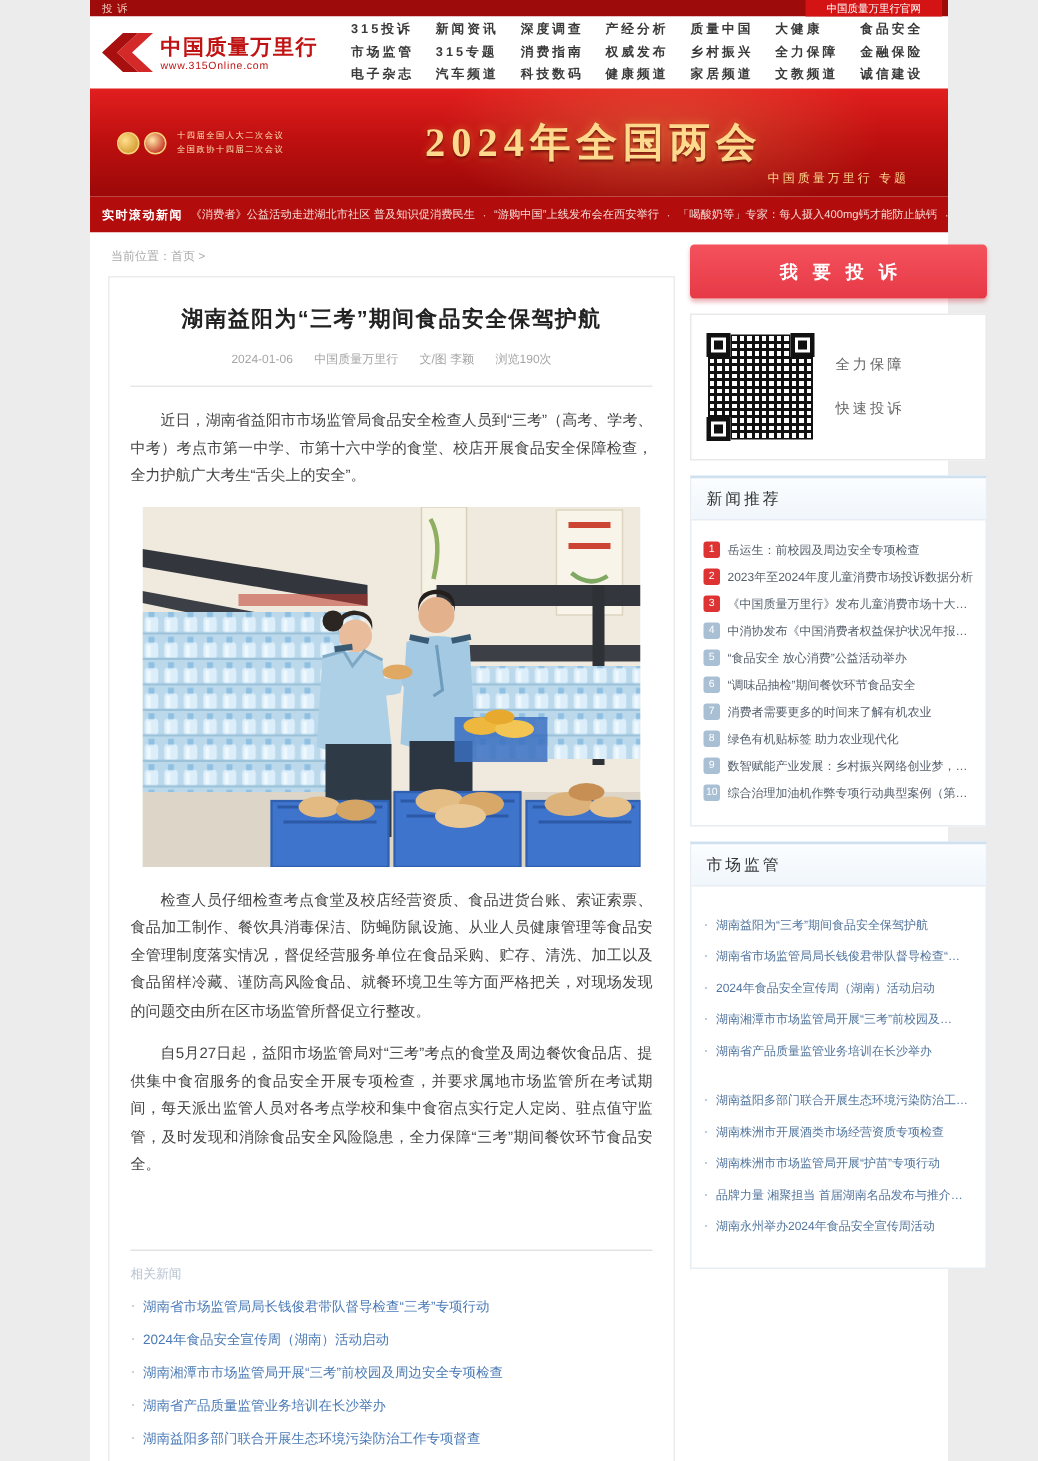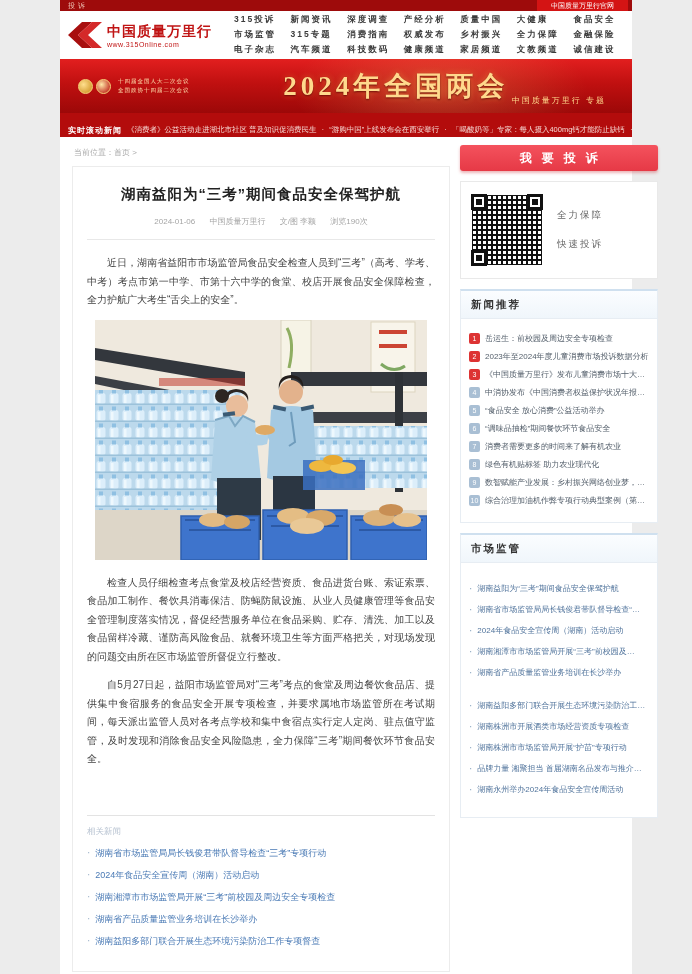--- a/index.html
+++ b/index.html
@@ -17,35 +17,35 @@
 
   
   .header { height:48px; background:#fff; display:flex; align-items:center; padding:2px 10px 2px 8px; }
   .logo { display:flex; align-items:center; gap:5px; width:152px; }
   .logo-text .cn { color:#c01414; font-size:14px; font-weight:bold; letter-spacing:1px; font-family:"Liberation Serif","DejaVu Serif",serif; }
   .logo-text .en { color:#c01414; font-size:7px; letter-spacing:.5px; }
   .nav { flex:1; display:grid; grid-template-columns:repeat(7,1fr); row-gap:3px; column-gap:8px; padding-left:14px; }
   .nav a { font-size:8.5px; font-weight:bold; color:#3a3a3a; text-decoration:none; letter-spacing:2px; white-space:nowrap; text-align:left; }
 
   
-  .banner { height:54px; position:relative; background:linear-gradient(180deg,#e21f1f 0%,#c01010 45%,#9c0808 100%); overflow:hidden; }
+  .banner { height:72px; position:relative; background:linear-gradient(180deg,#e21f1f 0%,#c01010 45%,#9c0808 100%); overflow:hidden; }
   .banner:before { content:""; position:absolute; left:40%; top:-30px; width:300px; height:120px; background:radial-gradient(ellipse at center, rgba(255,210,120,.25), rgba(255,210,120,0) 70%); }
   .banner-inner { position:relative; height:100%; display:flex; align-items:center; }
   .emblems { display:flex; align-items:center; gap:3px; margin-left:18px; }
   .emblem { width:15px; height:15px; border-radius:50%; background:radial-gradient(circle at 35% 35%, #ffdf8e, #d8a33a 70%); border:1px solid #f6d37a; }
   .emblem.e2 { background:radial-gradient(circle at 35% 35%, #ffe9a8, #c53a2a 75%); }
   .emblem-lines { display:flex; flex-direction:column; gap:2px; margin-left:4px; }
   .emblem-lines span { color:#ffe2b0; font-size:5.5px; letter-spacing:1px; }
   .banner-title { flex:1; text-align:center; font-size:27px; font-weight:bold; letter-spacing:4px;
     color:#ffd98d; text-shadow:0 1px 2px rgba(90,0,0,.8), 0 0 6px rgba(255,190,80,.45);
     font-family:"Liberation Serif","DejaVu Serif",serif; padding-right:30px; }
   .banner-topic { position:absolute; right:26px; bottom:7px; color:#ffd98d; font-size:8px; letter-spacing:2px; }
 
   
-  .ticker { height:20px; background:#b30c0c; display:flex; align-items:flex-start; padding:12px 8px; gap:5px; white-space:nowrap; overflow:hidden; }
+  .ticker { height:20px; background:#b30c0c; display:flex; align-items:center; padding:12px 8px; gap:5px; white-space:nowrap; overflow:hidden; }
   .ticker .t-label { color:#fff; font-size:8px; font-weight:bold; letter-spacing:1px; flex:none; }
   .ticker a { color:#f6d9d4; font-size:7.5px; text-decoration:none; }
   .ticker .sep { color:#f0b9b0; font-size:8px; }
 
   
   .content { display:flex; padding:8px 10px 16px 12px; gap:10px; min-height:748px; background:#fff; align-items:flex-start; }
   .main { width:378px; flex:none; }
   .breadcrumb { font-size:8px; color:#aaa; margin:2px 0 8px 2px; }
   .breadcrumb a { color:#aaa; text-decoration:none;margin-top:16px; }
   .article-panel { border:1px solid #ececec; padding:18px 14px 14px; }
@@ -58,33 +58,33 @@
   .photo-wrap svg { display:block; }
   .related-rule { border:none; border-top:1px solid #e3e3e3; margin:46px 0 10px; }
   .related-title { font-size:8.5px; color:#b9c4d2; margin-bottom:8px; }
   .related-list { list-style:none; }
   .related-list li { display:flex; align-items:center; gap:5px; margin:9px 0; }
   .related-list .dot { color:#9db3c9; font-size:10px; line-height:1; }
   .related-list a { font-size:9px; color:#4a7ab5; text-decoration:none; white-space:nowrap; overflow:hidden; text-overflow:ellipsis; }
 
   
   .sidebar { flex:1; display:flex; flex-direction:column; gap:10px; }
-  .complaint-btn { height:26px; border:none; border-radius:3px; background:linear-gradient(180deg,#f4525d,#e63946); color:#fff; font-weight:bold; font-size:12px; letter-spacing:10px; text-indent:10px; box-shadow:0 2px 3px rgba(200,40,50,.35); cursor:pointer; font-family:inherit; }
+  .complaint-btn { height:36px; border:none; border-radius:3px; background:linear-gradient(180deg,#f4525d,#e63946); color:#fff; font-weight:bold; font-size:12px; letter-spacing:10px; text-indent:10px; box-shadow:0 2px 3px rgba(200,40,50,.35); cursor:pointer; font-family:inherit; }
   .qr-card { border:1px solid #e9e9e9; background:#fff; padding:12px 10px; display:flex; align-items:center; gap:14px; }
   .qr { width:72px; height:72px; flex:none; position:relative; background:
       repeating-linear-gradient(0deg,#111 0 2px,transparent 2px 5px),
       repeating-linear-gradient(90deg,#111 0 2px,#fff 2px 5px); outline:4px solid #fff; outline-offset:-1px; }
   .finder { position:absolute; width:16px; height:16px; background:#fff; border:3px solid #111; }
   .finder:after { content:""; position:absolute; inset:2px; background:#111; }
   .finder.f1 { top:0; left:0; } .finder.f2 { top:0; right:0; } .finder.f3 { bottom:0; left:0; }
   .qr-lines { display:flex; flex-direction:column; gap:16px; }
   .qr-lines span { font-size:9.5px; color:#666; letter-spacing:2px; }
 
   .side-card { border:1px solid #e7edf3; border-top:2px solid #cfe0ef; background:#fff; }
-  .side-card .card-head { padding:7px 10px 6px; font-size:10.5px; font-weight:bold; color:#333; letter-spacing:2px; background:linear-gradient(180deg,#fbfdff,#f0f6fb); border-bottom:1px solid #e7edf3; }
+  .side-card .card-head { padding:7px 10px 6px; font-size:10.5px; font-weight:normal; color:#333; letter-spacing:2px; background:linear-gradient(180deg,#fbfdff,#f0f6fb); border-bottom:1px solid #e7edf3; }
   .rec-list { list-style:none; padding:7px 8px 9px; }
   .rec-list li { display:flex; align-items:center; gap:5px; margin:7px 0; }
   .badge { flex:none; width:11px; height:11px; border-radius:2px; background:#a9bfd4; color:#fff; font-size:7px; display:flex; align-items:center; justify-content:center; }
   .badge.hot { background:#dd3333; }
   .rec-list a { font-size:8px; color:#55606c; text-decoration:none; white-space:nowrap; overflow:hidden; text-overflow:ellipsis; }
   .mkt-list { list-style:none; padding:10px 8px 12px; }
   .mkt-list li { display:flex; align-items:center; gap:5px; margin:10px 0; }
   .mkt-list li.grp { margin-top:22px; }
   .mkt-list .dot { color:#8aa5c0; font-size:10px; line-height:1; }
   .mkt-list a { font-size:8px; color:#51749c; text-decoration:none; white-space:nowrap; overflow:hidden; text-overflow:ellipsis; }

